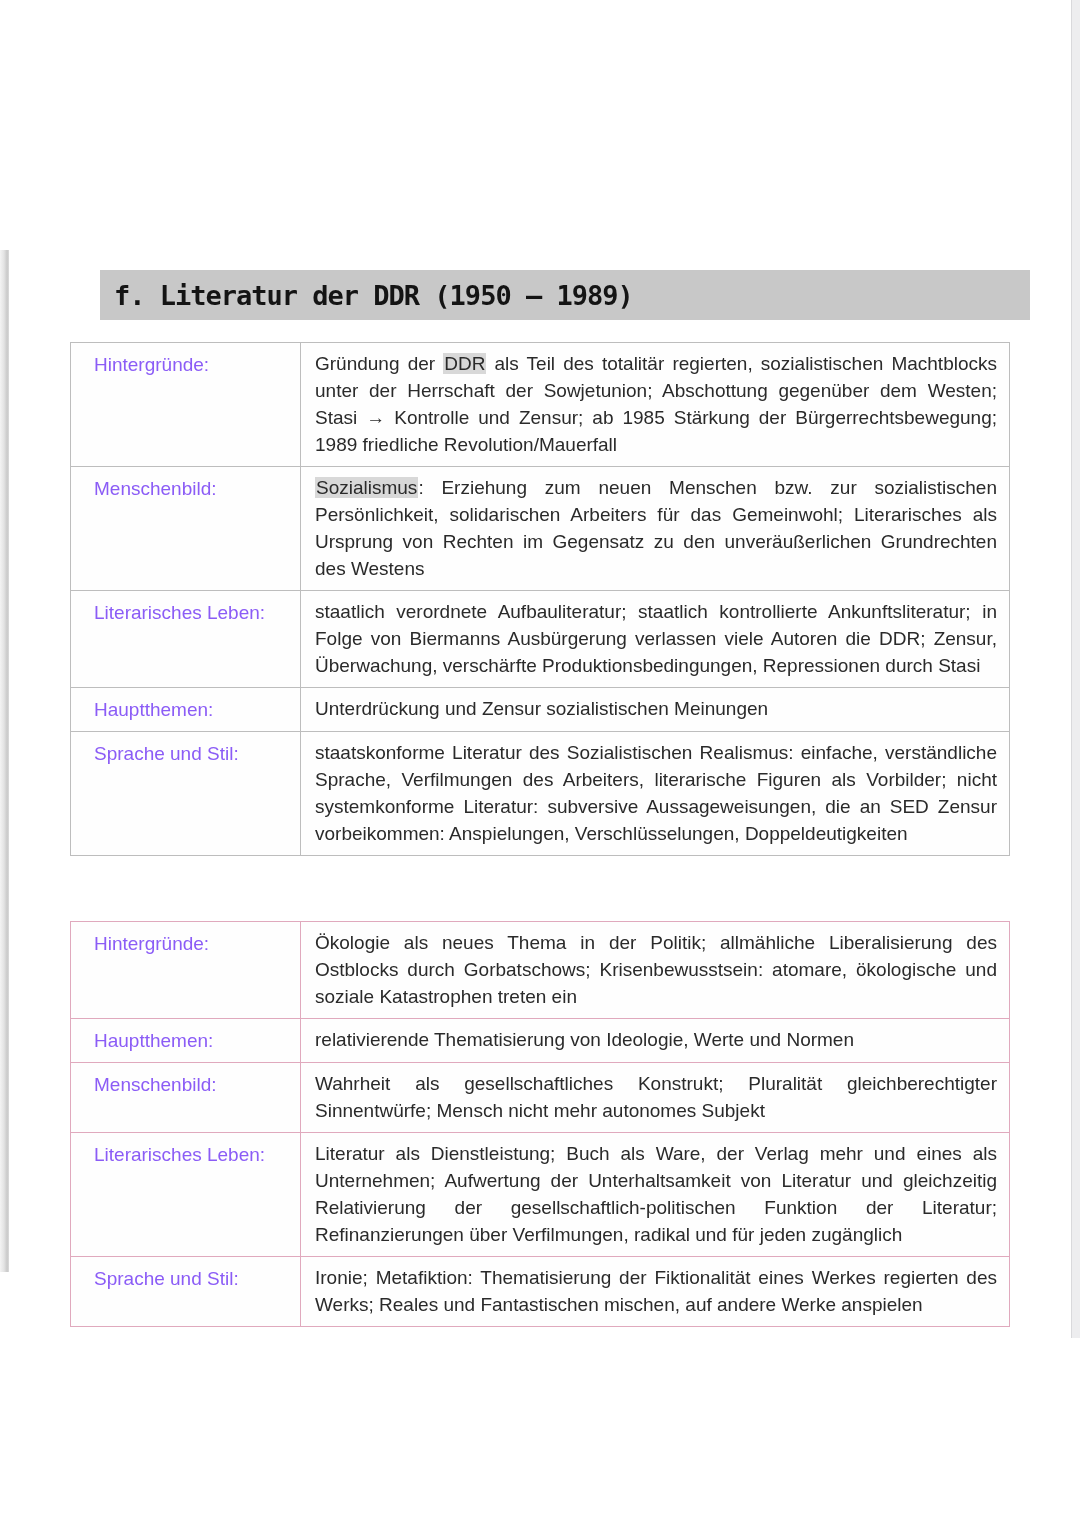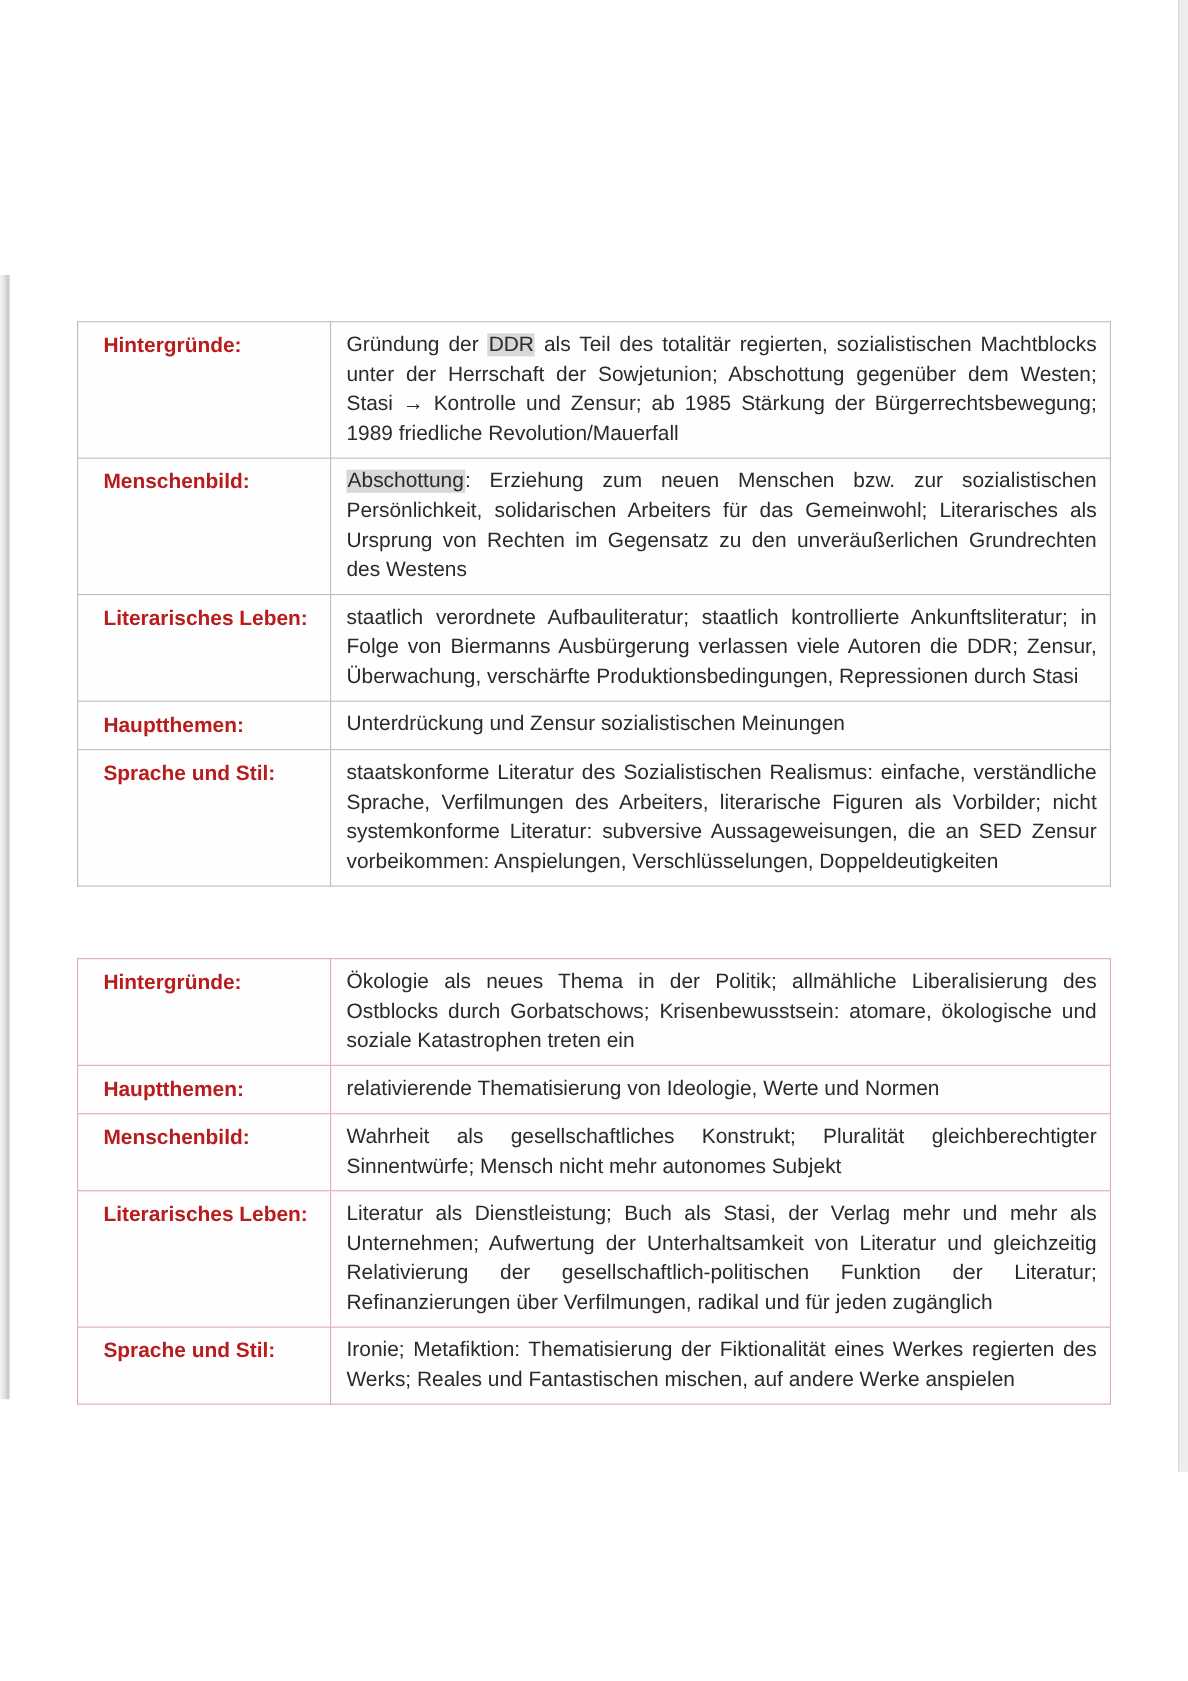--- a/index.html
+++ b/index.html
@@ -60,22 +60,22 @@
     font-size: 19px;
     line-height: 27px;
   }
   table.info-table td {
     border: 1px solid var(--border-color);
     vertical-align: top;
     background: #fefefe;
   }
   td.label-cell {
     width: 230px;
-    font-weight: bold;
-    color: #b91c1c;
+    font-weight: normal;
+    color: #8b5cf6;
     padding: 8px 8px 8px 23px;
   }
   td.content-cell {
     padding: 7px 12px 8px 14px;
     text-align: justify;
     color: #2a2a2a;
     margin-top: 45px;
   }
   .hl {
     background: #d8d8d8;
@@ -84,30 +84,31 @@
 </style>
 </head>
 <body>
 
 <div class="edge-left"></div>
 <div class="edge-right"></div>
 
 <div class="doc">
 
   <div class="section" style="--accent-bg: #c8c8c8; --border-color: #bdbdbd;">
+    <div class="section-heading">f. Literatur der DDR (1950 – 1989)</div>
     <div class="spacer-20"></div>
     <table class="info-table">
       <tbody>
           <tr>
             <td class="label-cell">Hintergründe:</td>
             <td class="content-cell"><span>Gründung der </span><span class="hl">DDR</span><span> als Teil des totalitär regierten, sozialistischen Machtblocks unter der Herrschaft der Sowjetunion; Abschottung gegenüber dem Westen; Stasi → Kontrolle und Zensur; ab 1985 Stärkung der Bürgerrechtsbewegung; 1989 friedliche Revolution/Mauerfall</span></td>
           </tr>
           <tr>
             <td class="label-cell">Menschenbild:</td>
-            <td class="content-cell"><span class="hl">Abschottung</span><span>: Erziehung zum neuen Menschen bzw. zur sozialistischen Persönlichkeit, solidarischen Arbeiters für das Gemeinwohl; Literarisches als Ursprung von Rechten im Gegensatz zu den unveräußerlichen Grundrechten des Westens</span></td>
+            <td class="content-cell"><span class="hl">Sozialismus</span><span>: Erziehung zum neuen Menschen bzw. zur sozialistischen Persönlichkeit, solidarischen Arbeiters für das Gemeinwohl; Literarisches als Ursprung von Rechten im Gegensatz zu den unveräußerlichen Grundrechten des Westens</span></td>
           </tr>
           <tr>
             <td class="label-cell">Literarisches Leben:</td>
             <td class="content-cell"><span>staatlich verordnete Aufbauliteratur; staatlich kontrollierte Ankunftsliteratur; in Folge von Biermanns Ausbürgerung verlassen viele Autoren die DDR; Zensur, Überwachung, verschärfte Produktionsbedingungen, Repressionen durch Stasi</span></td>
           </tr>
           <tr>
             <td class="label-cell">Hauptthemen:</td>
             <td class="content-cell"><span>Unterdrückung und Zensur sozialistischen Meinungen</span></td>
           </tr>
           <tr>
@@ -131,21 +132,21 @@
           <tr>
             <td class="label-cell">Hauptthemen:</td>
             <td class="content-cell"><span>relativierende Thematisierung von Ideologie, Werte und Normen</span></td>
           </tr>
           <tr>
             <td class="label-cell">Menschenbild:</td>
             <td class="content-cell"><span>Wahrheit als gesellschaftliches Konstrukt; Pluralität gleichberechtigter Sinnentwürfe; Mensch nicht mehr autonomes Subjekt</span></td>
           </tr>
           <tr>
             <td class="label-cell">Literarisches Leben:</td>
-            <td class="content-cell"><span>Literatur als Dienstleistung; Buch als Stasi, der Verlag mehr und mehr als Unternehmen; Aufwertung der Unterhaltsamkeit von Literatur und gleichzeitig Relativierung der gesellschaftlich-politischen Funktion der Literatur; Refinanzierungen über Verfilmungen, radikal und für jeden zugänglich</span></td>
+            <td class="content-cell"><span>Literatur als Dienstleistung; Buch als Ware, der Verlag mehr und eines als Unternehmen; Aufwertung der Unterhaltsamkeit von Literatur und gleichzeitig Relativierung der gesellschaftlich-politischen Funktion der Literatur; Refinanzierungen über Verfilmungen, radikal und für jeden zugänglich</span></td>
           </tr>
           <tr>
             <td class="label-cell">Sprache und Stil:</td>
             <td class="content-cell"><span>Ironie; Metafiktion: Thematisierung der Fiktionalität eines Werkes regierten des Werks; Reales und Fantastischen mischen, auf andere Werke anspielen</span></td>
           </tr>
         </tbody>
     </table>
   </div>
 
 </div>

